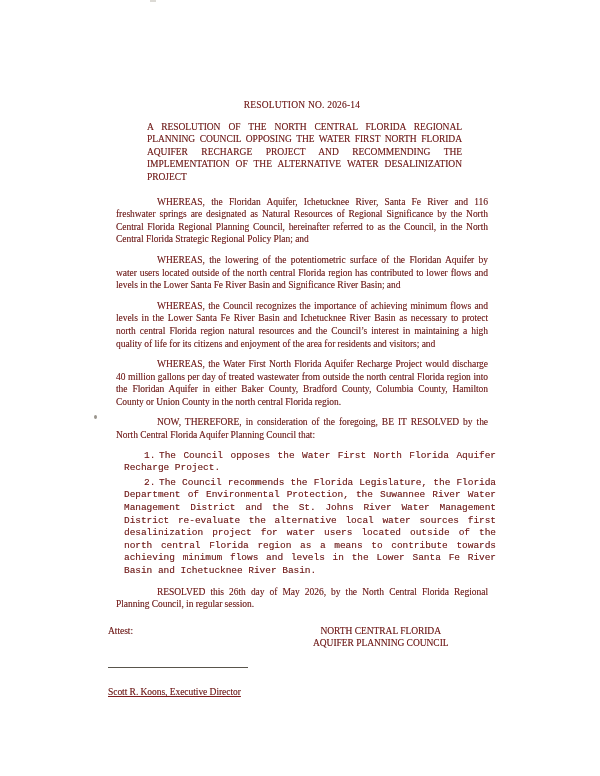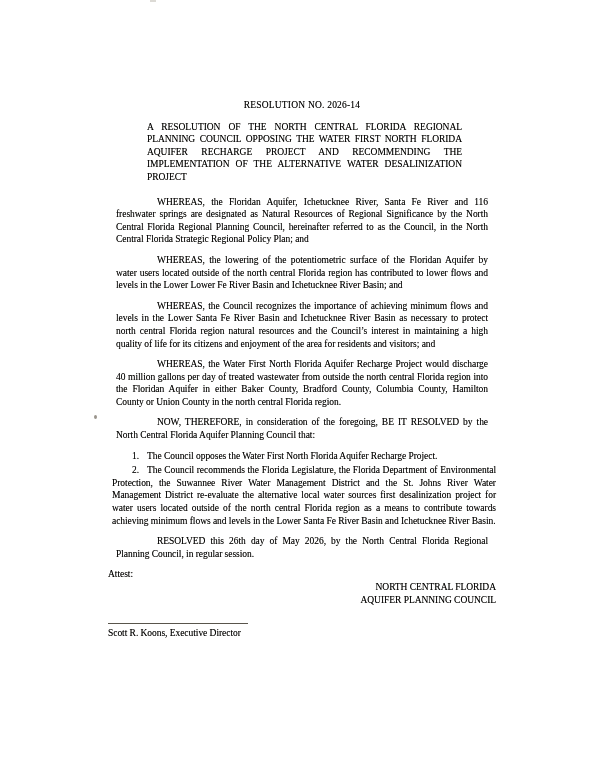--- a/index.html
+++ b/index.html
@@ -2,53 +2,53 @@
 <html><head>
 <meta charset="utf-8">
 <style>
   html,body { margin:0; padding:0; background:#ffffff; }
   .page {
     position:relative;
     width:600px; height:776px;
     background:#ffffff;
     overflow:hidden;
     font-family:"Liberation Serif","DejaVu Serif",serif;
-    color:#000000;
+    color:#7f1d1d;
     text-shadow:0 0 0.35px rgba(64,60,51,0.55);
   }
   .content {
     position:absolute;
     left:108px; top:99px; width:388px;
     font-size:9.5px; line-height:12.6px;
     letter-spacing:-0.05px;
     text-align:justify;
   }
   .doc-title {
     text-align:center;
     margin:0 0 9px 0;
     letter-spacing:0.2px;
   }
   .heading {
     margin:0 34px 12px 39px;
     text-indent:0;
   }
   p.para { margin:8px; text-indent:41px; }
-  p.item { margin:2px 0 0 4px; text-indent:10px; }
+  p.item { margin:2px 0 0 16px; text-indent:10px;font-family:Liberation Mono, monospace; }
   .item-num { display:inline-block; width:25px; }
-  .attest-row { display:flex; text-align:left; margin-top:8px;flex-direction:column; }
+  .attest-row { display:flex; text-align:left; margin-top:14px; }
   .attest-label { display:inline-block; width:205px; }
-  .council-block { text-align:right; }
+  .council-block { text-align:center; }
   .sig-row { display:flex; text-align:left; margin-top:17px; }
   .sig-col { display:block; }
   .sig-col-left { width:205px; }
   .sig-col-right { margin-top:4px; }
   .sig-line { border-top:1px solid #59554c; height:0; }
   .sig-line-left { width:140px; }
   .sig-line-right { width:178px; }
-  .sig-name { margin-top:3px; }
+  .sig-name { margin-top:18px;text-decoration:underline; }
   .speck {
     position:absolute; left:94px; top:415px;
     width:3px; height:4px; border-radius:50%;
     background:#9a958c;
   }
   .smudge {
     position:absolute; left:150px; top:0;
     width:6px; height:2px;
     background:#dcdad5;
   }
@@ -60,21 +60,21 @@
   <div class="smudge"></div>
   <div class="speck"></div>
 
   <div class="content">
 
     <p class="doc-title">RESOLUTION NO. 2026-14</p>
 
     <p class="heading">A RESOLUTION OF THE NORTH CENTRAL FLORIDA REGIONAL PLANNING COUNCIL OPPOSING THE WATER FIRST NORTH FLORIDA AQUIFER RECHARGE PROJECT AND RECOMMENDING THE IMPLEMENTATION OF THE ALTERNATIVE WATER DESALINIZATION PROJECT</p>
 
     <p class="para">WHEREAS, the Floridan Aquifer, Ichetucknee River, Santa Fe River and 116 freshwater springs are designated as Natural Resources of Regional Significance by the North Central Florida Regional Planning Council, hereinafter referred to as the Council, in the North Central Florida Strategic Regional Policy Plan; and</p>
-    <p class="para">WHEREAS, the lowering of the potentiometric surface of the Floridan Aquifer by water users located outside of the north central Florida region has contributed to lower flows and levels in the Lower Lower Fe River Basin and Ichetucknee River Basin; and</p>
+    <p class="para">WHEREAS, the lowering of the potentiometric surface of the Floridan Aquifer by water users located outside of the north central Florida region has contributed to lower flows and levels in the Lower Santa Fe River Basin and Significance River Basin; and</p>
     <p class="para">WHEREAS, the Council recognizes the importance of achieving minimum flows and levels in the Lower Santa Fe River Basin and Ichetucknee River Basin as necessary to protect north central Florida region natural resources and the Council’s interest in maintaining a high quality of life for its citizens and enjoyment of the area for residents and visitors; and</p>
     <p class="para">WHEREAS, the Water First North Florida Aquifer Recharge Project would discharge 40 million gallons per day of treated wastewater from outside the north central Florida region into the Floridan Aquifer in either Baker County, Bradford County, Columbia County, Hamilton County or Union County in the north central Florida region.</p>
     <p class="para">NOW, THEREFORE, in consideration of the foregoing, BE IT RESOLVED by the North Central Florida Aquifer Planning Council that:</p>
 
     <p class="item"><span class="item-num">1.</span><span>The Council opposes the Water First North Florida Aquifer Recharge Project.</span></p>
 
     <p class="item"><span class="item-num">2.</span><span>The Council recommends the Florida Legislature, the Florida Department of Environmental Protection, the Suwannee River Water Management District and the St. Johns River Water Management District re-evaluate the alternative local water sources first desalinization project for water users located outside of the north central Florida region as a means to contribute towards achieving minimum flows and levels in the Lower Santa Fe River Basin and Ichetucknee River Basin.</span></p>
 
     <p class="para">RESOLVED this 26th day of May 2026, by the North Central Florida Regional Planning Council, in regular session.</p>
 

